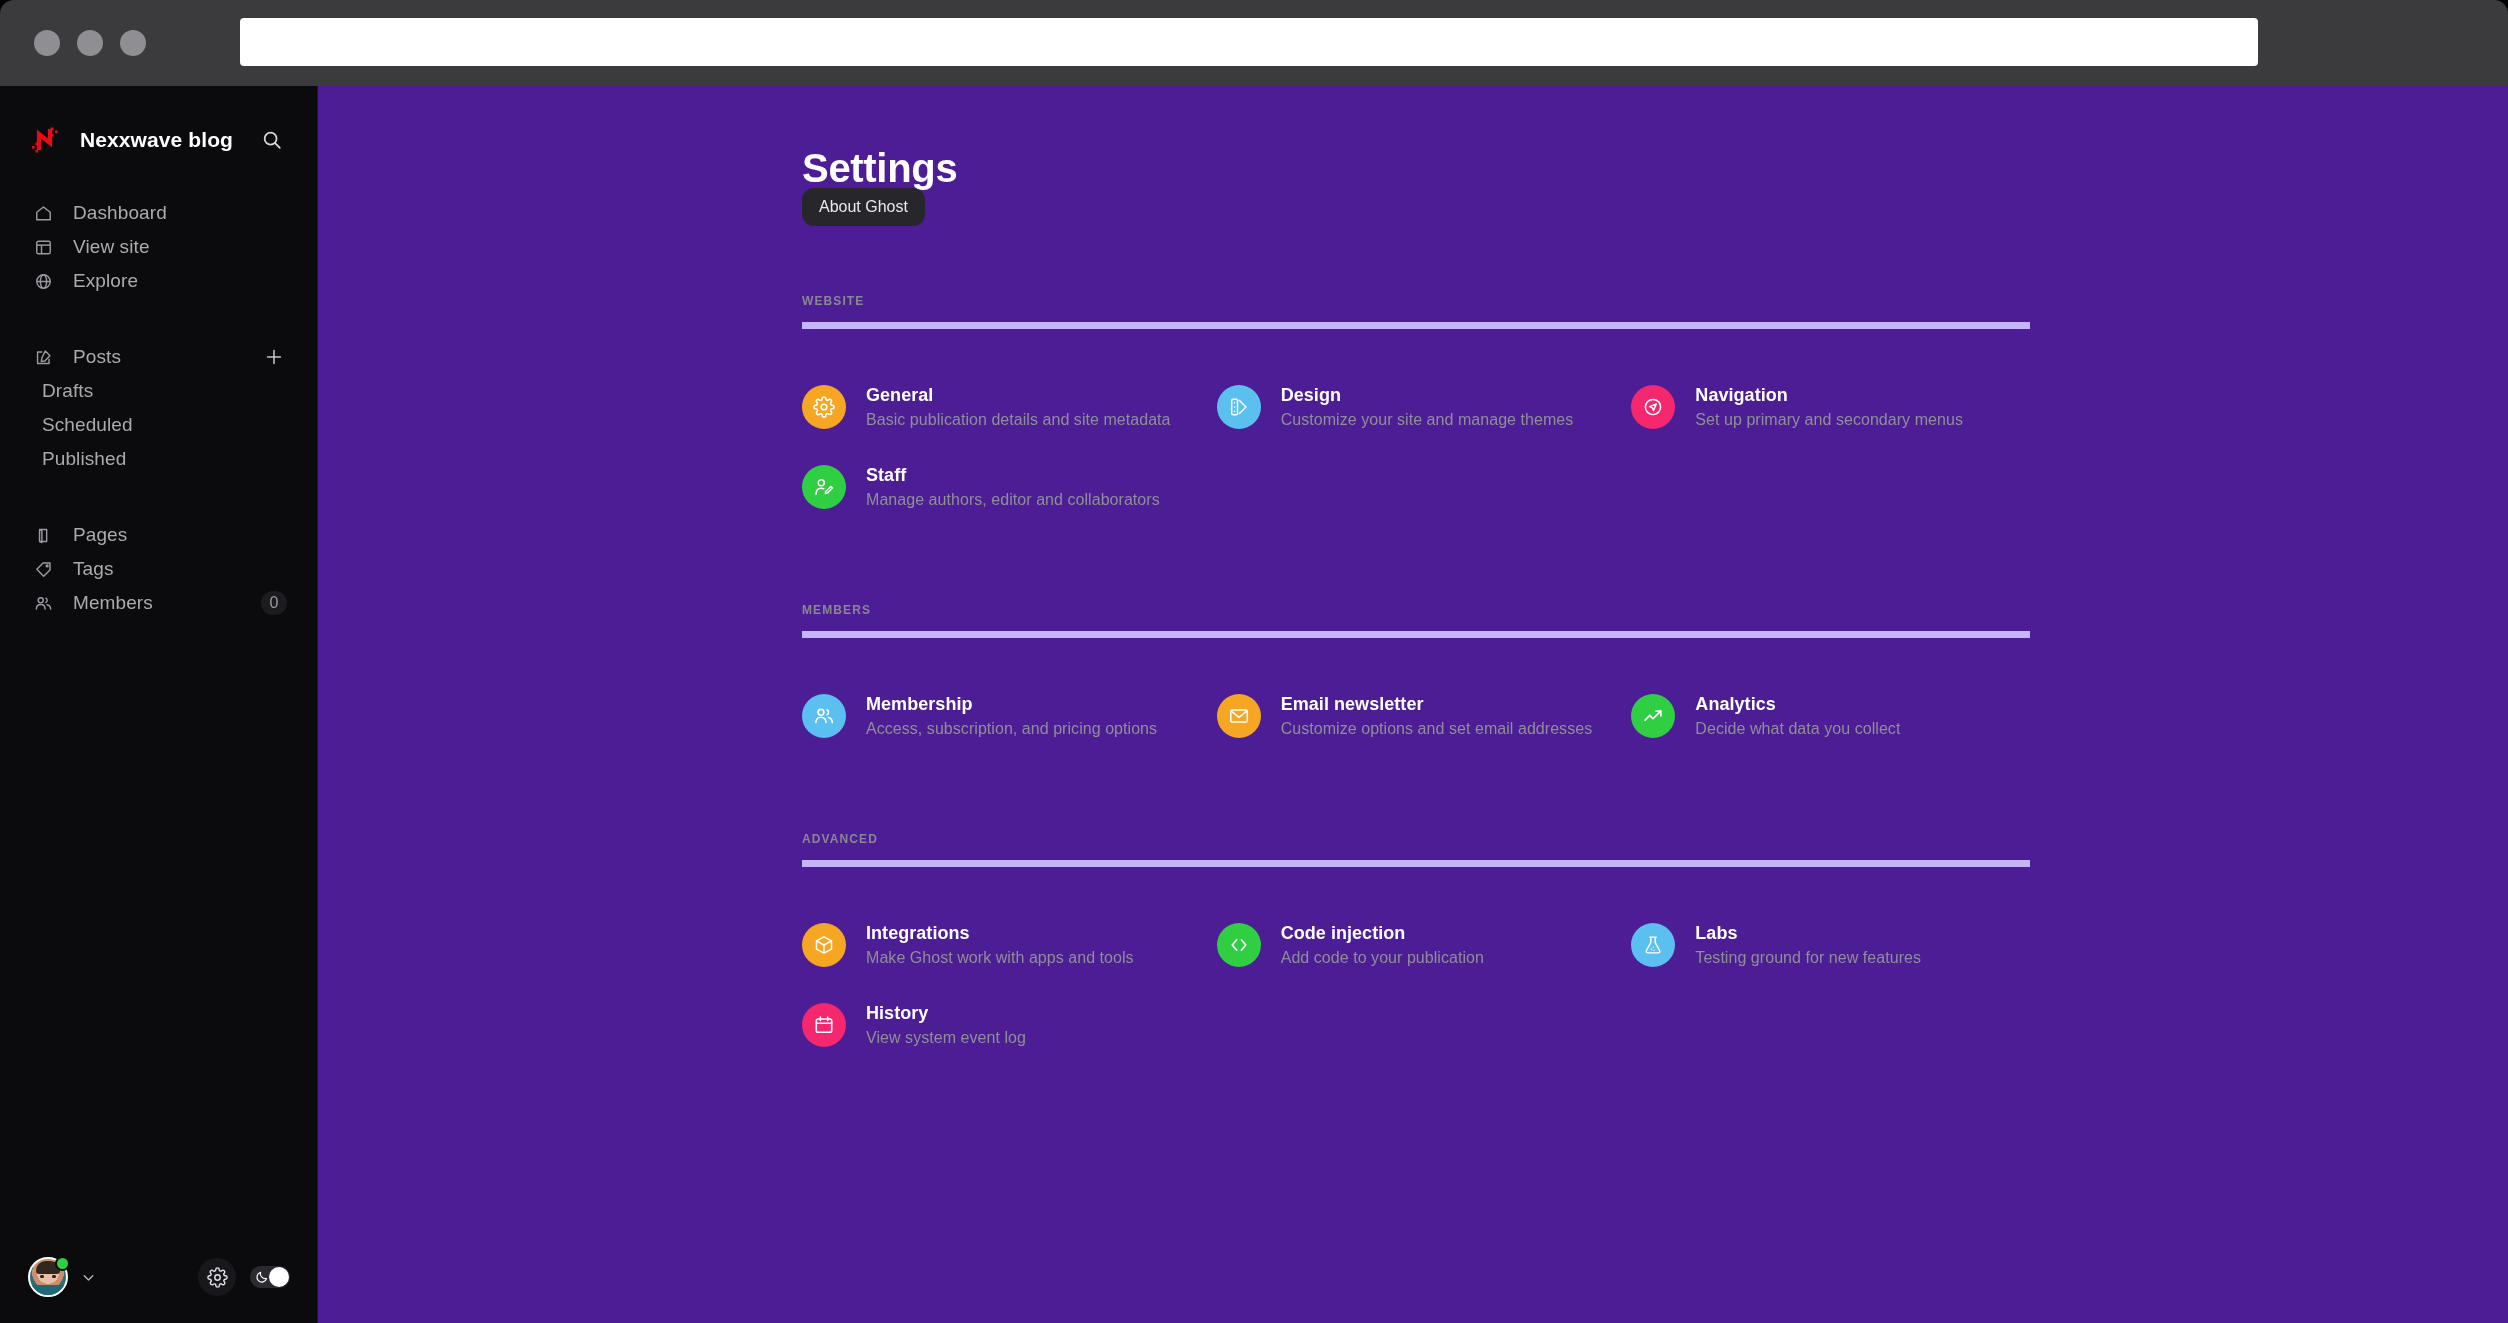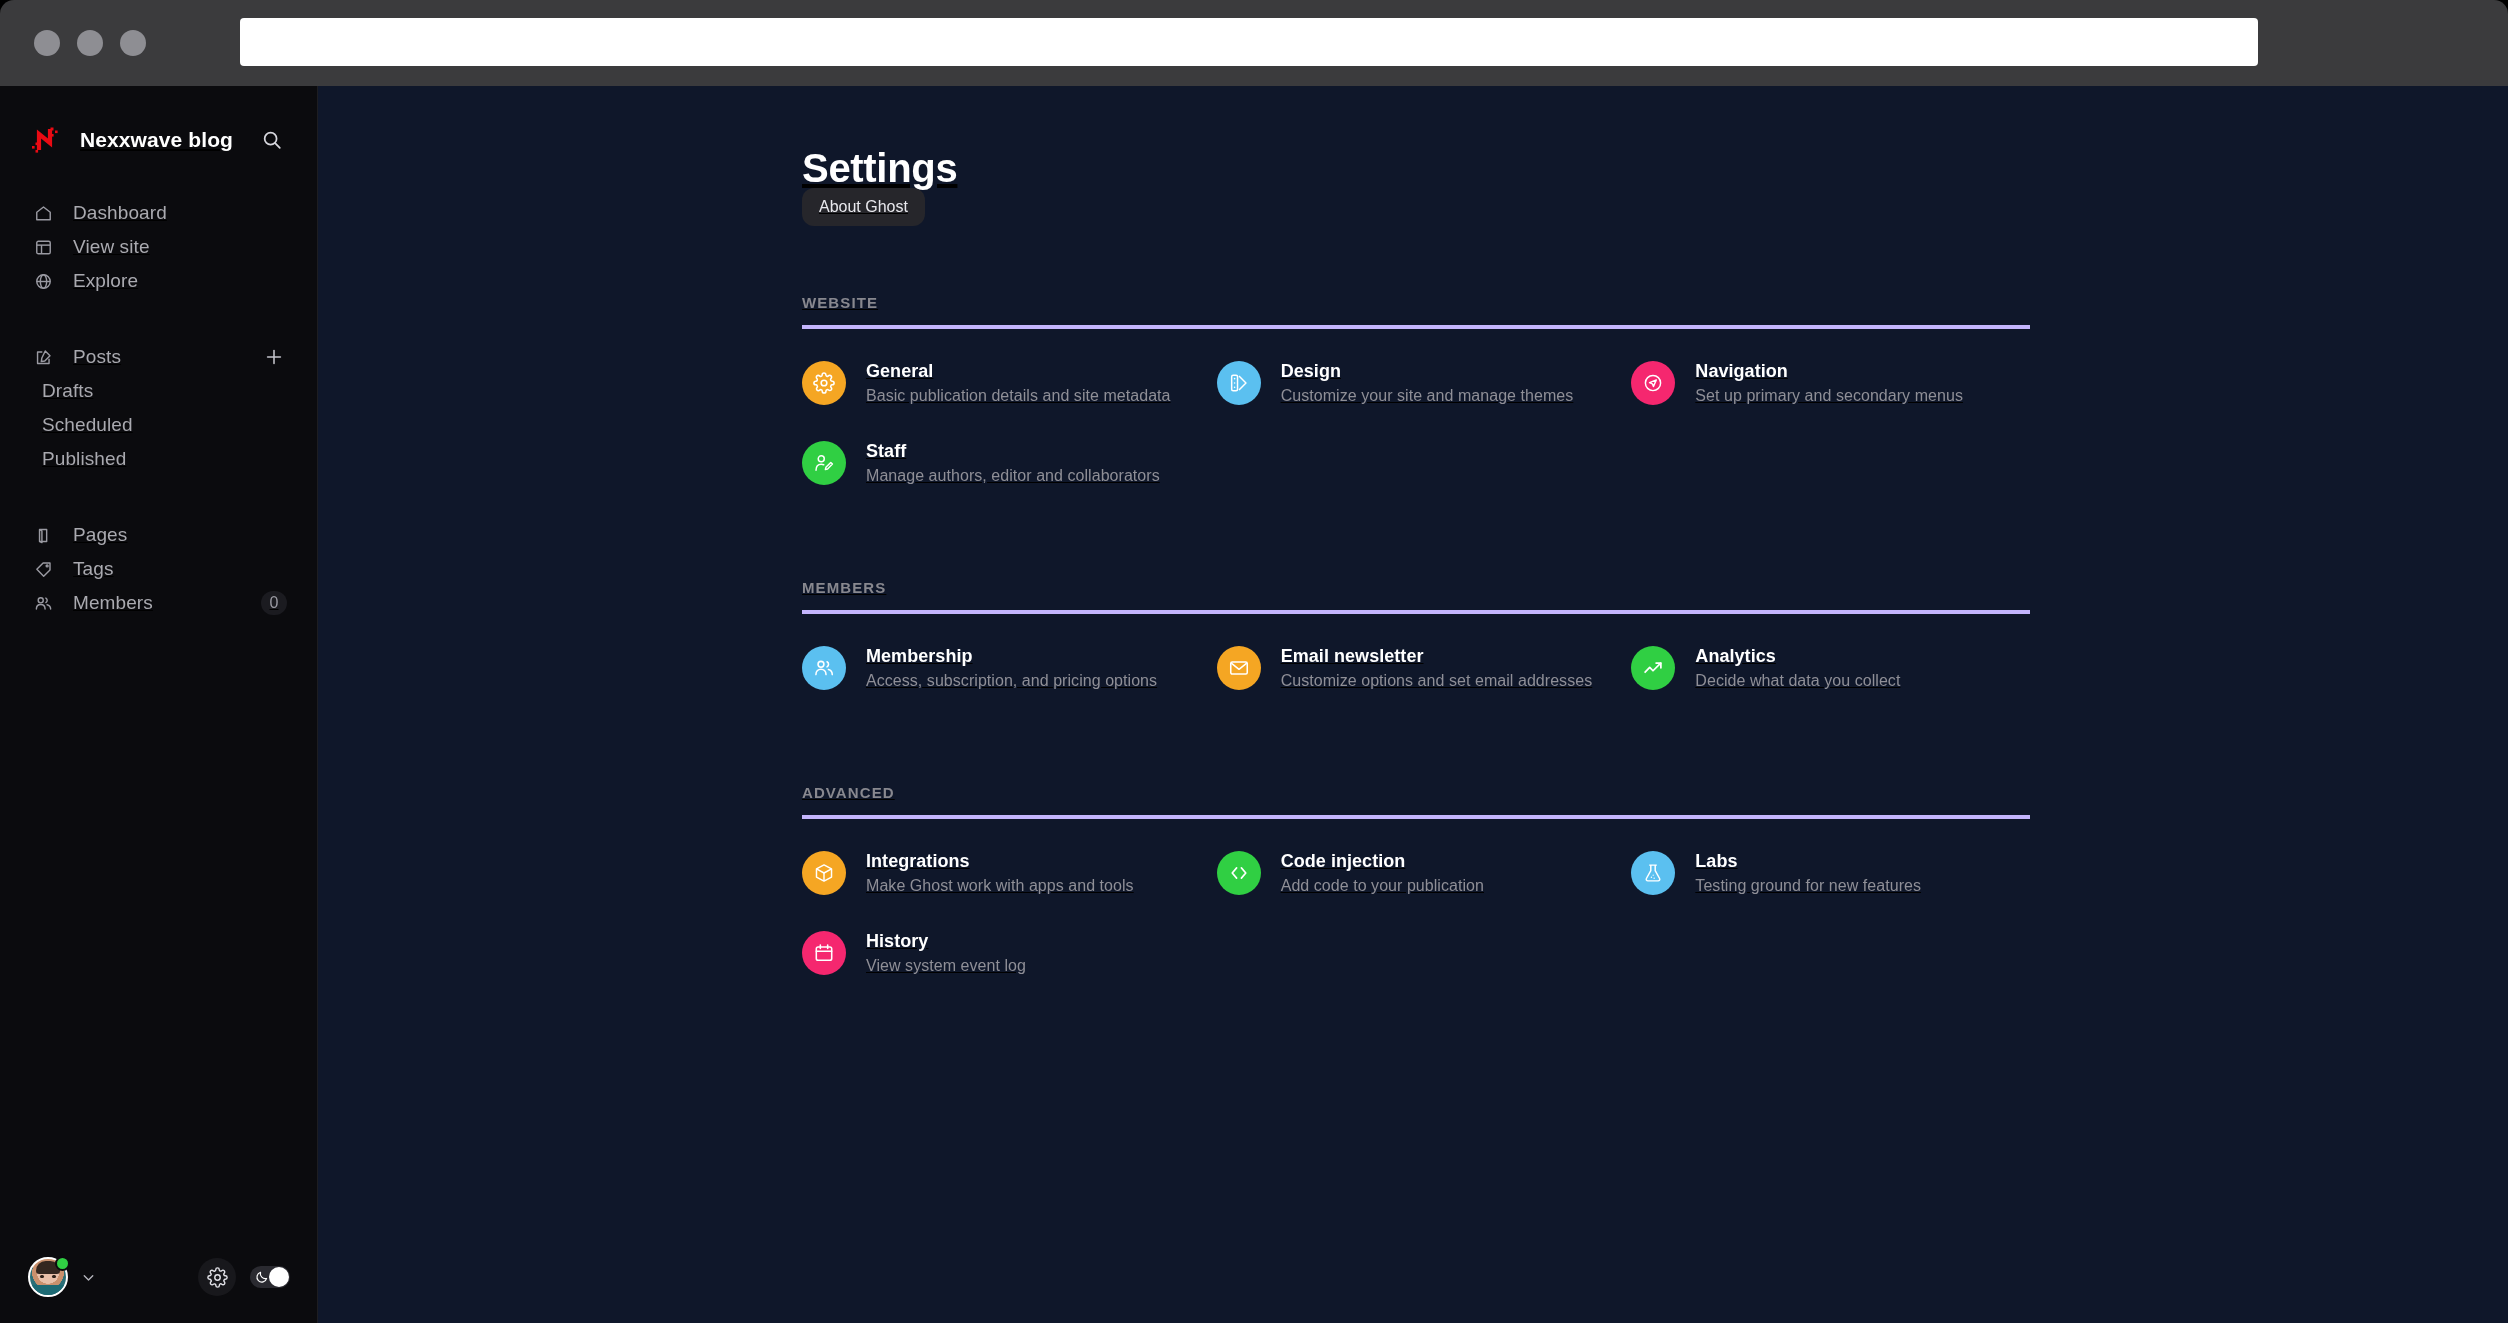--- a/index.html
+++ b/index.html
@@ -27,23 +27,22 @@
     position: absolute; left: 240px; top: 18px;
     width: 2018px; height: 48px;
     background: #ffffff;
     border-radius: 4px;
   }
 
   
   .app {
     position: absolute; top: 86px; left: 0;
     width: 2508px; height: 1237px;
-    background: #0f172a;
+    background: #4c1d95;
     display: flex;
-    text-decoration: underline;
   }
 
   
   .sidebar {
     width: 318px; height: 1237px;
     background: #0b0b0e;
     border-right: 1px solid #1d1d21;
     position: relative;
     flex-shrink: 0;
   }
@@ -177,25 +176,25 @@
   .about-btn {
     background: #26262b; color: #e9e9ee;
     font-size: 16px; font-family: "Liberation Sans", sans-serif;
     border: none; border-radius: 12px;
     padding: 10px 17px; cursor: pointer;
     white-space: nowrap;
   }
 
   .section { margin-bottom: 84px; }
   .section-title {
-    font-size: 15px; font-weight: 600; color: #88888f;
+    font-size: 12px; font-weight: 600; color: #88888f;
     letter-spacing: 1.1px;
     padding-bottom: 14px;
-    border-bottom: 4px solid #c4b5fd;
-    margin-bottom: 22px;
+    border-bottom: 7px solid #c4b5fd;
+    margin-bottom: 46px;
   }
   .tile-grid {
     display: grid;
     grid-template-columns: repeat(3, 1fr);
     row-gap: 26px;
     column-gap: 0;
     gap: 16px;
   }
   .tile {
     display: flex; align-items: center;

